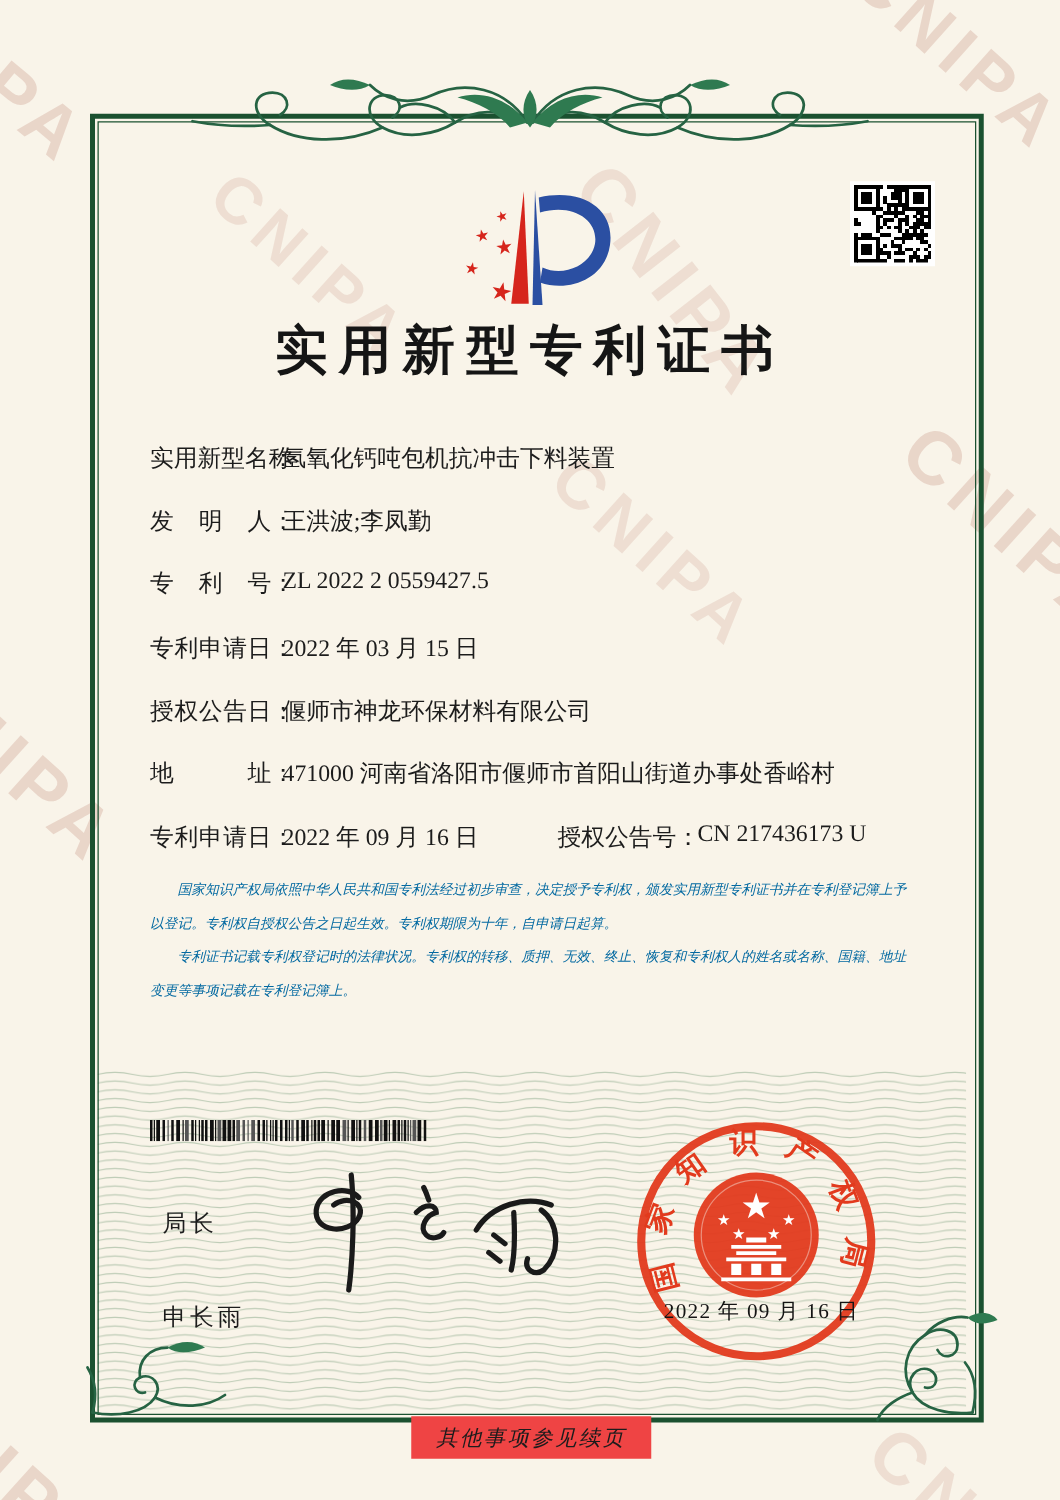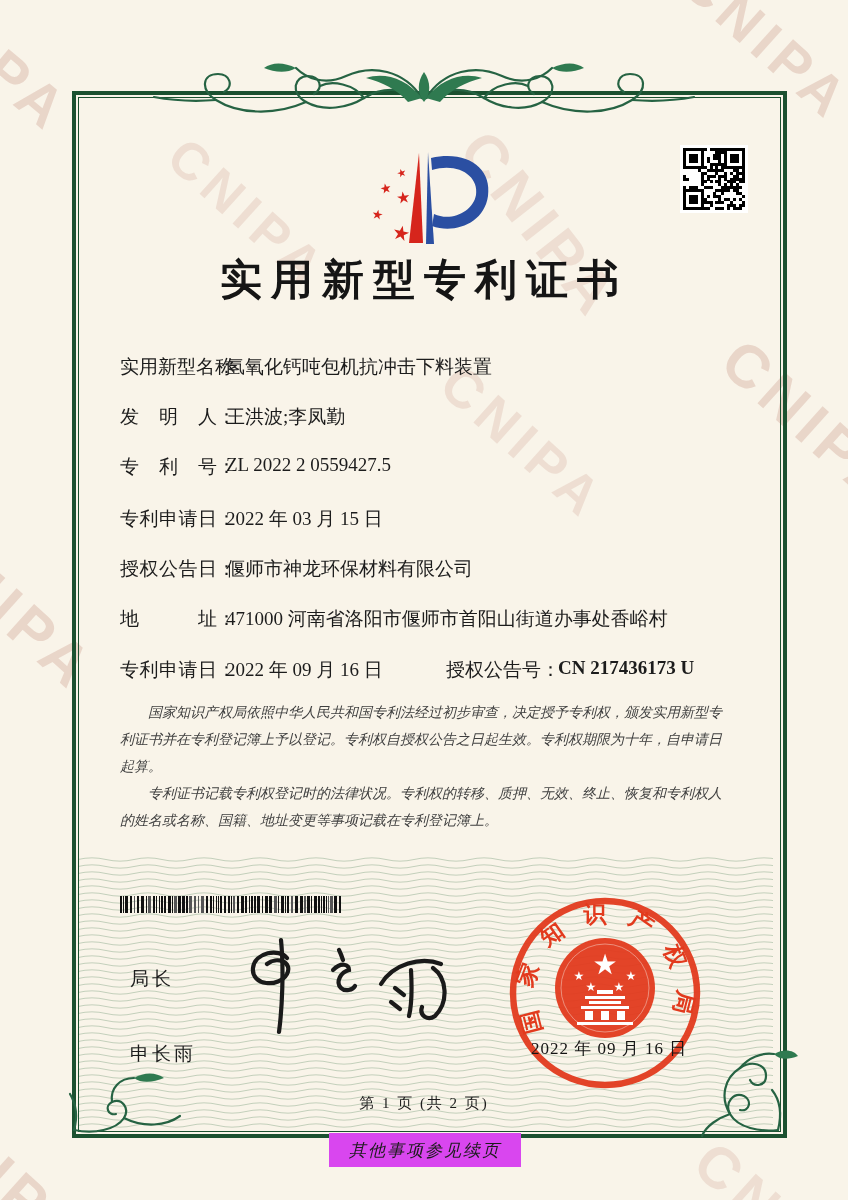--- a/index.html
+++ b/index.html
@@ -25,31 +25,31 @@
   .cert-no{left:120px;top:149px;font-size:17px;letter-spacing:2.5px;}
   .title{left:0;top:252px;width:848px;text-align:center;font-size:42px;font-weight:bold;letter-spacing:9px;color:#151515;}
 
   .qr-box{left:680px;top:145px;width:68px;height:68px;background:#ffffff;padding:3px;box-sizing:border-box;}
 
   .field-row{position:absolute;left:120px;font-size:19px;height:22px;white-space:nowrap;}
   .flabel{display:inline-block;width:97px;text-align:justify;text-align-last:justify;vertical-align:top;}
   .fcolon{display:inline-block;width:12px;vertical-align:top;}
   .fvalue{position:absolute;left:106px;top:0;white-space:nowrap;}
   .fvalue2-label{position:absolute;left:326px;top:0;}
-  .fvalue2{position:absolute;left:438px;top:0;white-space:nowrap;font-weight:bold;}
-
-  .body-text{left:120px;top:699px;width:614px;font-size:14px;line-height:27px;font-style:italic;color:#404040;}
+  .fvalue2{position:absolute;left:438px;top:0;white-space:nowrap;}
+
+  .body-text{left:120px;top:699px;width:614px;font-size:11px;line-height:27px;font-style:italic;color:#0369a1;}
   .body-text p{margin:0;text-indent:2em;}
 
   .officer-title{left:130px;top:966px;font-size:19px;font-family:Liberation Sans, sans-serif;letter-spacing:3px;}
   .officer-name{left:130px;top:1041px;font-size:19px;font-family:"Liberation Sans",sans-serif;letter-spacing:3px;}
 
   .seal-date{left:531px;top:1037px;font-size:17px;letter-spacing:1px;color:#141414;z-index:5;}
   .page-num{left:0;top:1094px;width:848px;text-align:center;font-size:15px;letter-spacing:2px;}
-  .note-box{left:329px;top:1133px;width:192px;height:34px;background:#d946ef;z-index:5;
+  .note-box{left:329px;top:1133px;width:192px;height:34px;background:#ef4444;z-index:5;
     display:flex;align-items:center;justify-content:center;font-size:17px;font-style:italic;letter-spacing:2px;}
 </style>
 </head>
 <body>
 
 <div class="page">
 
   <div class="wm" style="left:-78px;top:-42px;font-size:58px;transform:rotate(40deg);">CNIPA</div>
   <div class="wm" style="left:712px;top:-52px;font-size:56px;transform:rotate(42deg);">CNIPA</div>
   <div class="wm" style="left:196px;top:126px;font-size:52px;transform:rotate(42deg);color:rgba(211,172,158,0.30);">CNIPA</div>
@@ -511,17 +511,16 @@
         <rect x="76" y="118" width="48" height="3"></rect>
         <rect x="80" y="123" width="8" height="9"></rect>
         <rect x="96" y="123" width="8" height="9"></rect>
         <rect x="112" y="123" width="8" height="9"></rect>
         <rect x="72" y="134" width="56" height="3"></rect>
       </g>
     </g>
   </svg>
   <div class="content seal-date">2022 年 09 月 16 日</div>
 
-  <div class="content page-num">第 1 页 (共 2 页)</div>
 
   <div class="content note-box">其他事项参见续页</div>
 
 </div>
 
 </body></html>

